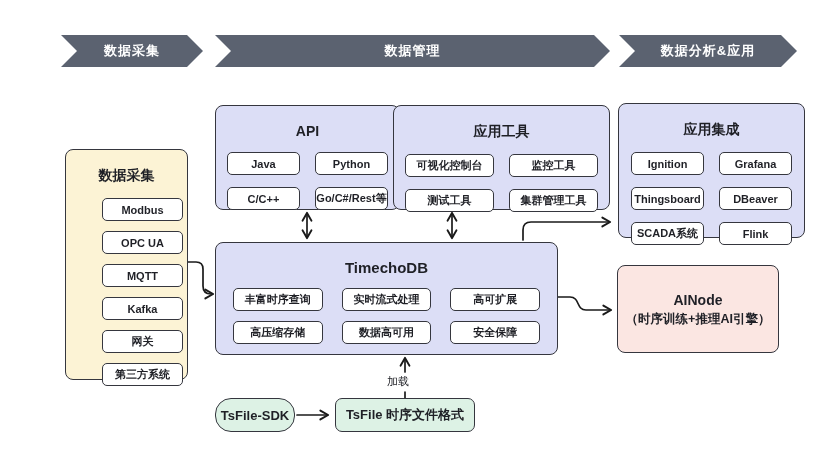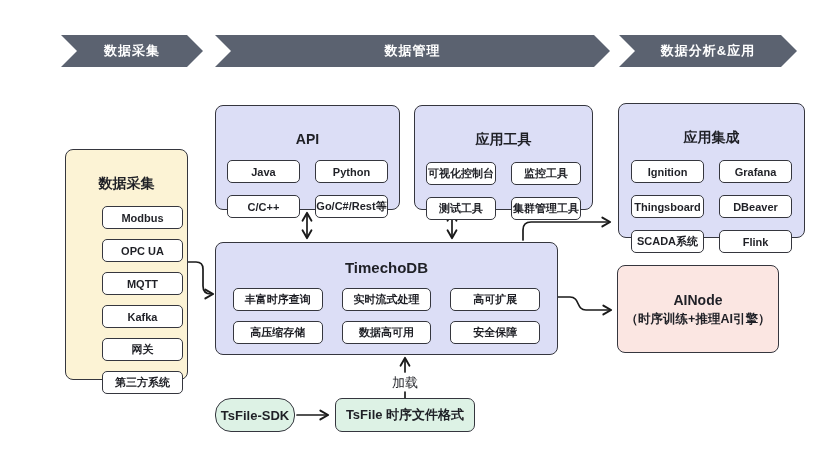--- a/index.html
+++ b/index.html
@@ -9,51 +9,51 @@
   .banner { position:absolute; top:35px; height:32px; background:var(--banner,#5b6270);
             color:#ffffff; font-weight:bold; font-size:13px; letter-spacing:1px;
             display:flex; align-items:center; justify-content:center; box-sizing:border-box;
             clip-path:polygon(0 0, calc(100% - 16px) 0, 100% 50%, calc(100% - 16px) 100%, 0 100%, 16px 50%); }
   .banner-1 { left:61px;  width:142px; }
   .banner-2 { left:215px; width:395px; }
   .banner-3 { left:619px; width:178px; }
 
   
   .box { position:absolute; box-sizing:border-box; border:1.4px solid var(--line,#35363e); border-radius:8px; }
-  .box-title { text-align:center; font-weight:bold; font-size:14px; margin-top:25px; }
+  .box-title { text-align:center; font-weight:bold; font-size:14px; margin-top:17px; }
   .chips { display:grid; }
   .chip { background:#ffffff; border:1.1px solid var(--line,#35363e); border-radius:5px;
           height:21px; display:flex; align-items:center; justify-content:center;
           font-size:11px; font-weight:bold; white-space:nowrap; overflow:hidden; }
 
   .collection-box { left:65px; top:149px; width:123px; height:231px; background:var(--yellow,#fcf3d5); }
   .collection-box .chips { margin-top:13px; grid-template-columns:81px; justify-content:center; row-gap:12px; grid-auto-rows:21px;margin-left:32px; }
 
   .api-box   { left:215px; top:105px; width:185px; height:105px; background:var(--lavender,#dcdef6); }
-  .tools-box { left:414px; top:105px; width:179px; height:105px; background:var(--lavender,#dcdef6); }
+  .tools-box { left:393px; top:105px; width:217px; height:105px; background:var(--lavender,#dcdef6); }
   .api-box .chips, .tools-box .chips { margin-top:13px; padding:0 11px; grid-template-columns:1fr 1fr; gap:14px 15px; grid-auto-rows:21px; }
 
   .integration-box { left:618px; top:103px; width:187px; height:135px; background:var(--lavender,#dcdef6); }
   .integration-box .chips { margin-top:13px; padding:0 12px; grid-template-columns:1fr 1fr; gap:14px 15px; grid-auto-rows:21px; }
 
   .timecho-box { left:215px; top:242px; width:343px; height:113px; background:var(--lavender,#dcdef6); }
   .timecho-box .box-title { font-size:15px; margin-top:16px; }
   .timecho-box .chips { margin-top:12px; padding:0 17px; grid-template-columns:repeat(3,1fr); gap:12px 19px; grid-auto-rows:21px; }
 
   .ainode-box { left:617px; top:265px; width:162px; height:88px; background:var(--pink,#fbe6e2);
                 display:flex; flex-direction:column; align-items:center; justify-content:center; }
   .ainode-title { font-weight:bold; font-size:14px; line-height:1.45; }
   .ainode-subtitle { font-weight:bold; font-size:12.5px; line-height:1.45; }
 
   .tsfile-box { background:var(--green,#ddf2e5); display:flex; align-items:center; justify-content:center;
                 font-weight:bold; font-size:13px; border-radius:7px; }
   .tsfile-sdk-box { left:215px; top:398px; width:80px; height:34px;border-radius:16px; }
   .tsfile-format-box { left:335px; top:398px; width:140px; height:34px; }
 
-  .load-label { position:absolute; left:387px; top:374px; width:36px; text-align:center; font-size:13px; }
+  .load-label { position:absolute; left:387px; top:374px; width:36px; text-align:left; font-size:11px; }
 
   .arrows { position:absolute; left:0; top:0; pointer-events:none; }
 </style>
 </head>
 <body>
 
 <div class="canvas">
 
   <svg class="arrows" width="838" height="473" viewBox="0 0 838 473" aria-hidden="true">
     <defs>

